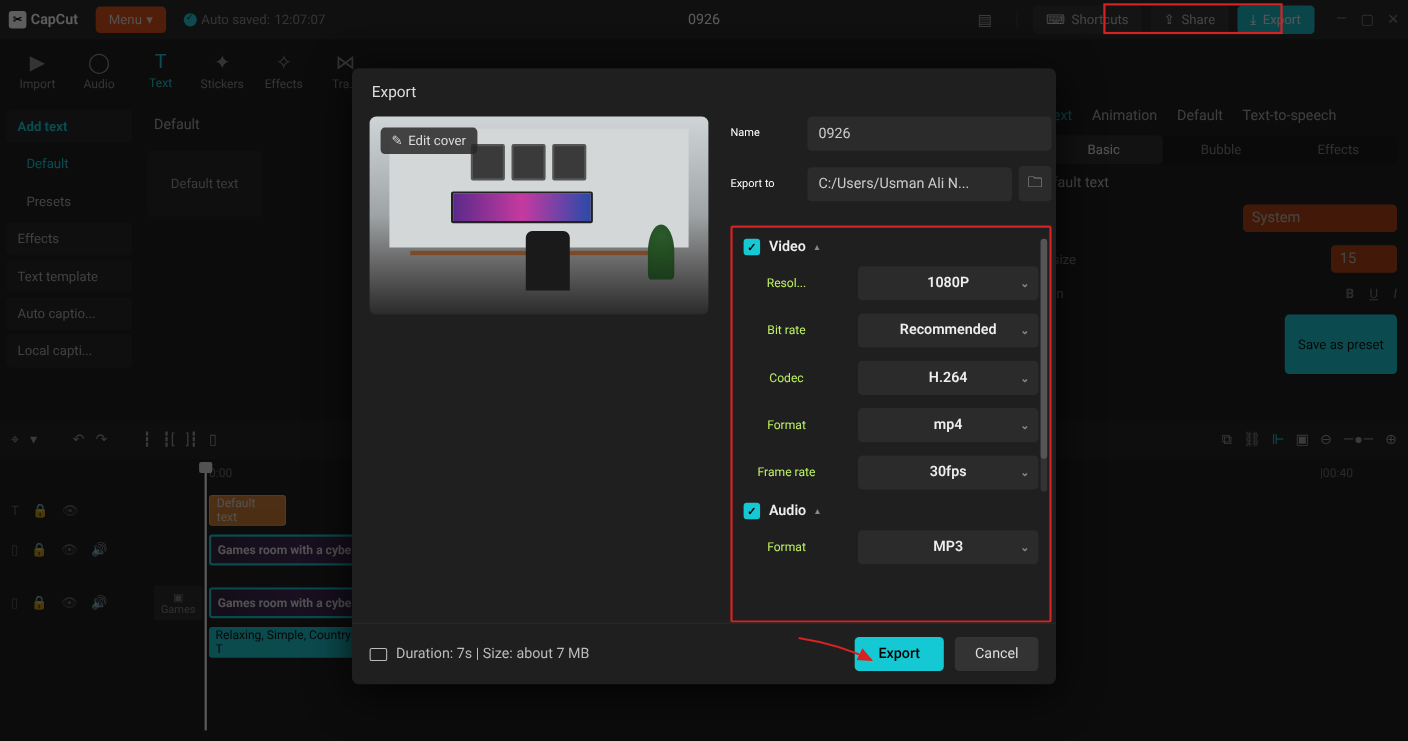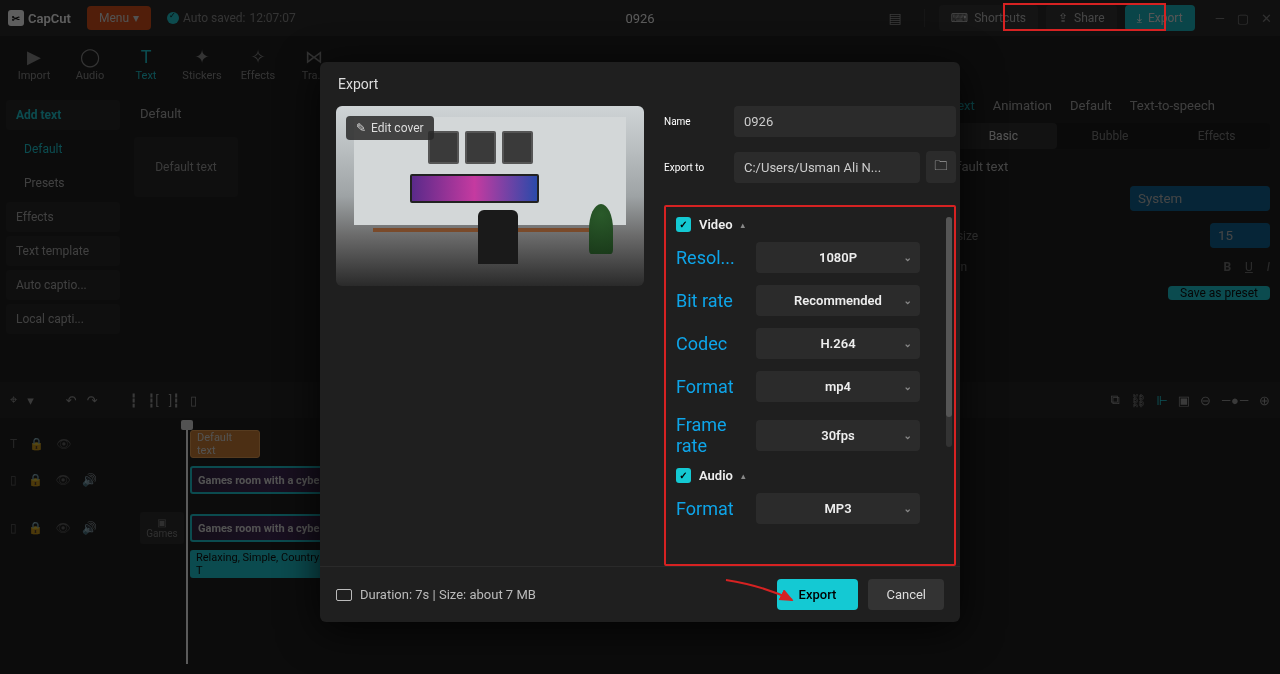--- a/index.html
+++ b/index.html
@@ -45,22 +45,22 @@
 
   .player-panel { flex: 1; background: #141414; padding: 8px 12px; color: #888; font-size: 13px; }
 
   .right-panel { width: 340px; background: #141414; padding: 6px 10px; }
   .right-tabs { display: flex; gap: 18px; font-size: 13px; margin-bottom: 10px; }
   .right-tabs span.active { color: #14c9d3; }
   .sub-tabs { display: flex; gap: 0; background: #0f0f0f; border-radius: 4px; margin-bottom: 10px; }
   .sub-tabs span { flex: 1; text-align: center; padding: 6px; color: #888; font-size: 12px; }
   .sub-tabs span.active { background: #2a2a2a; color: #fff; border-radius: 4px; }
   .prop-row { display: flex; align-items: center; margin: 12px 0; font-size: 12px; color: #999; }
-  .prop-input { background: #0369a1; border: none; color: #ccc; padding: 5px 8px; border-radius: 4px; width: 60px; margin-left: auto; }
-  .save-preset { background: #14c9d3; color: #000; border: none; padding: 0 12px; border-radius: 4px; font-size: 12px; float: right; }
+  .prop-input { background: #c2410c; border: none; color: #ccc; padding: 5px 8px; border-radius: 4px; width: 60px; margin-left: auto; }
+  .save-preset { background: #14c9d3; color: #000; border: none; padding: 20px 12px; border-radius: 4px; font-size: 12px; float: right; }
 
   
   .timeline-bar { height: 36px; background: #151515; display: flex; align-items: center; padding: 0 10px; gap: 10px; color: #888; }
   .timeline-bar .spacer { flex: 1; }
 
   
   .timeline { height: 256px; background: #121212; padding: 6px 10px; position: relative; }
   .ruler { height: 20px; color: #666; font-size: 11px; padding-left: 180px; }
   .track { display: flex; align-items: center; height: 32px; margin: 4px 0; }
   .track-head { width: 120px; display: flex; gap: 12px; color: #666; font-size: 12px; }
@@ -94,22 +94,22 @@
   .section-box { border: 2px solid #d62222; border-radius: 2px; padding: 10px 10px 8px; flex: 1; position: relative; margin-top: 8px; }
   .scroll-track { position: absolute; right: 2px; top: 10px; width: 6px; height: 230px; background: #333; border-radius: 3px; }
   .scroll-thumb { position: absolute; right: 2px; top: 10px; width: 6px; height: 200px; background: #555; border-radius: 3px; }
 
   .sec-head { display: flex; align-items: center; gap: 8px; margin-bottom: 10px; }
   .chk { width: 15px; height: 15px; background: #14c9d3; border-radius: 3px; display: inline-flex; align-items: center; justify-content: center; color: #000; font-size: 10px; font-weight: bold; }
   .sec-title { color: #eee; font-weight: 600; font-size: 13px; }
   .collapse-ico { color: #888; font-size: 9px; }
 
   .opt-row { display: flex; align-items: center; margin-bottom: 12px; }
-  .opt-label { width: 78px; color: #0ea5e9; font-size: 18px; }
-  .opt-select { flex: 1; background: #2b2b2b; border: none; color: #eee; padding: 8px 10px; border-radius: 4px; font-size: 13px; font-weight: 600; text-align: left; position: relative; display: flex; justify-content: center; align-items: center; max-width: 164px; margin-left: auto; margin-right: 24px; }
+  .opt-label { width: 78px; color: #bef264; font-size: 11px; text-align: center; }
+  .opt-select { flex: 1; background: #2b2b2b; border: none; color: #eee; padding: 8px 10px; border-radius: 4px; font-size: 13px; font-weight: 600; text-align: left; position: relative; display: flex; justify-content: center; align-items: center; max-width: 164px; margin-left: auto; margin-right: 0; }
   .opt-select .chev { position: absolute; right: 8px; color: #888; font-size: 10px; }
   .color-note { color: #888; font-size: 12px; margin: 4px 0 16px; }
 
   .dlg-footer { height: 56px; border-top: 1px solid #2a2a2a; display: flex; align-items: center; padding: 0 16px; margin-top: auto; }
   .meta { display: flex; align-items: center; gap: 8px; color: #bbb; font-size: 13px; }
   .meta-ico { width: 16px; height: 12px; border: 1.5px solid #bbb; border-radius: 2px; display: inline-block; }
   .footer-right { margin-left: auto; display: flex; gap: 10px; align-items: center; }
   .btn-export { background: #14c9d3; color: #000; border: none; padding: 8px 22px; border-radius: 4px; font-size: 13px; font-weight: 500; }
   .btn-cancel { background: #333; color: #ddd; border: none; padding: 8px 18px; border-radius: 4px; font-size: 13px; }
 
@@ -243,20 +243,21 @@
     <span>⧉</span>
     <span>⛓</span>
     <span style="color:#14c9d3">⊩</span>
     <span>▣</span>
     <span>⊖</span>
     <span>—●—</span>
     <span>⊕</span>
   </div>
 
   <div class="timeline">
+    <div class="ruler"><span>0:00</span><span style="float:right; margin-right:40px">|00:40</span></div>
     <div style="position:absolute; left:186px; top:6px; bottom:10px; width:2px; background:#ddd;">
         <div style="position:absolute;top:-4px;left:-5px;width:12px;height:10px;background:#ddd;border-radius:2px"></div>
       </div>
 
     <div class="track">
       <div class="track-head">
           <span>T</span>
           <span>🔒</span>
           <span>👁</span>
         </div>

